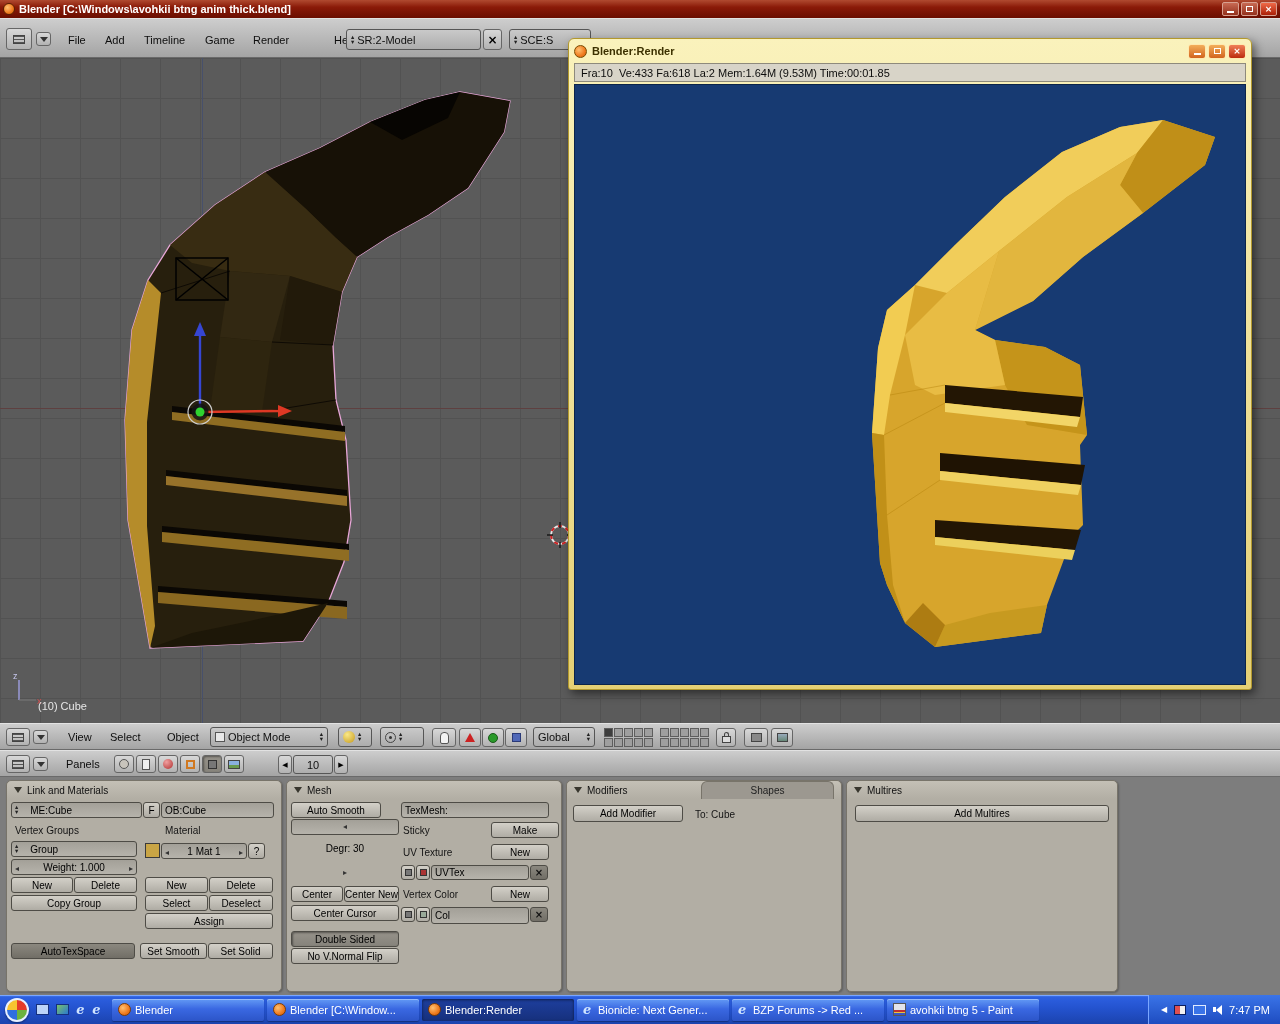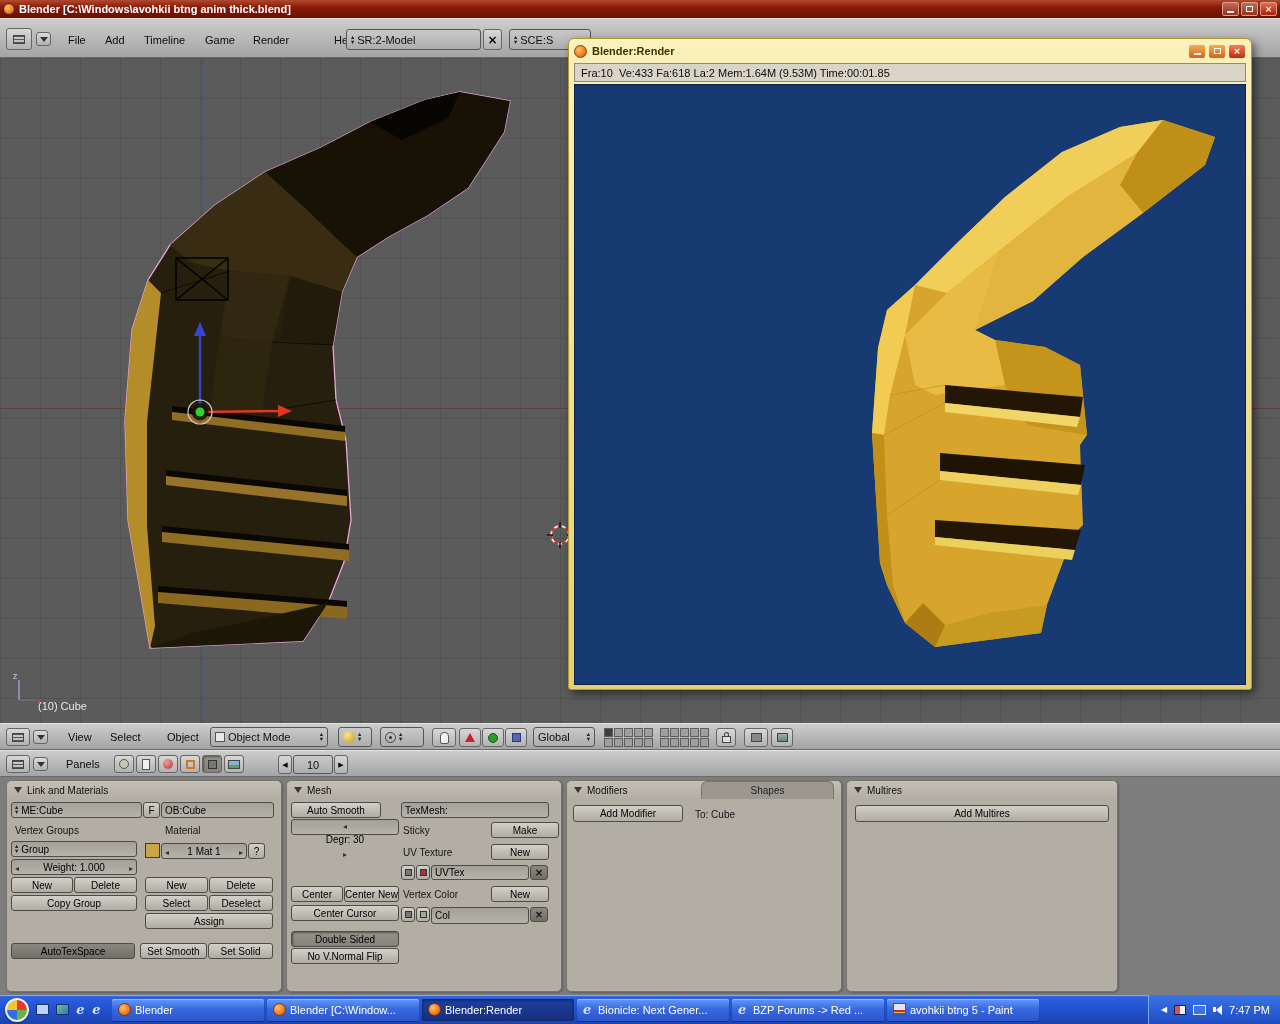--- a/index.html
+++ b/index.html
@@ -33,21 +33,21 @@
     display:flex;align-items:center;font-size:11px;color:#101010;gap:3px;padding:0 4px;}
   .stp{display:flex;flex-direction:column;justify-content:center;line-height:5px;font-size:6.5px;color:#222;}
   .stp i{font-style:normal;font-family:"DejaVu Sans",sans-serif;}
   .stp i.up::before{content:"▴";}
   .stp i.dn::before{content:"▾";}
 
   
   .b{position:absolute;height:16px;background:linear-gradient(180deg,#d3d0c8,#afaca4);border:1px solid #4e4c46;border-radius:3px;
     display:flex;align-items:center;justify-content:center;font-size:10px;color:#000;white-space:nowrap;}
   .fld{position:absolute;height:16px;background:linear-gradient(180deg,#a3a098,#b6b3ab);border:1px solid #4e4c46;border-radius:3px;
-    display:flex;align-items:center;font-size:10px;color:#000;gap:3px;padding:0 3px;white-space:nowrap;}
+    display:flex;align-items:center;font-size:10px;color:#000;gap:12px;padding:0 3px;white-space:nowrap;}
   .dark{background:linear-gradient(180deg,#8b887f,#716e66);}
   .pressed{background:linear-gradient(180deg,#96928a,#86837b);box-shadow:inset 1px 1px 2px rgba(0,0,0,.4);}
   .lbl{position:absolute;font-size:10px;color:#141414;white-space:nowrap;}
   .arl::before{content:"◂";font-family:"DejaVu Sans",sans-serif;font-size:8px;color:#333;}
   .arr::before{content:"▸";font-family:"DejaVu Sans",sans-serif;font-size:8px;color:#333;}
   .xg::before{content:"×";font-family:"DejaVu Sans",sans-serif;font-size:10px;font-weight:bold;color:#111;}
 
   
   .panel{position:absolute;background:#b2aea4;border:1px solid #78746a;border-radius:5px;box-shadow:1px 1px 2px rgba(0,0,0,.25);}
   .panel-h{position:absolute;left:0;top:0;right:0;height:18px;display:flex;align-items:center;gap:5px;padding-left:7px;

